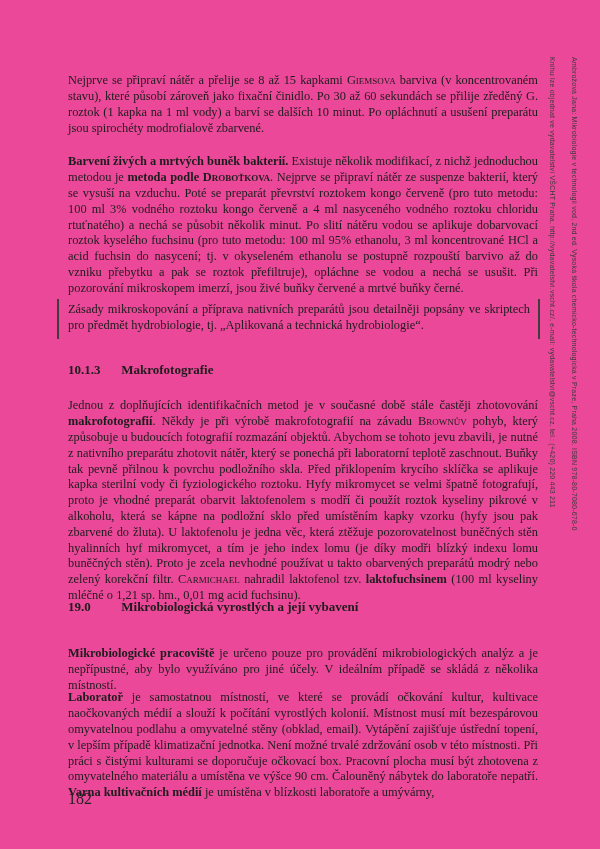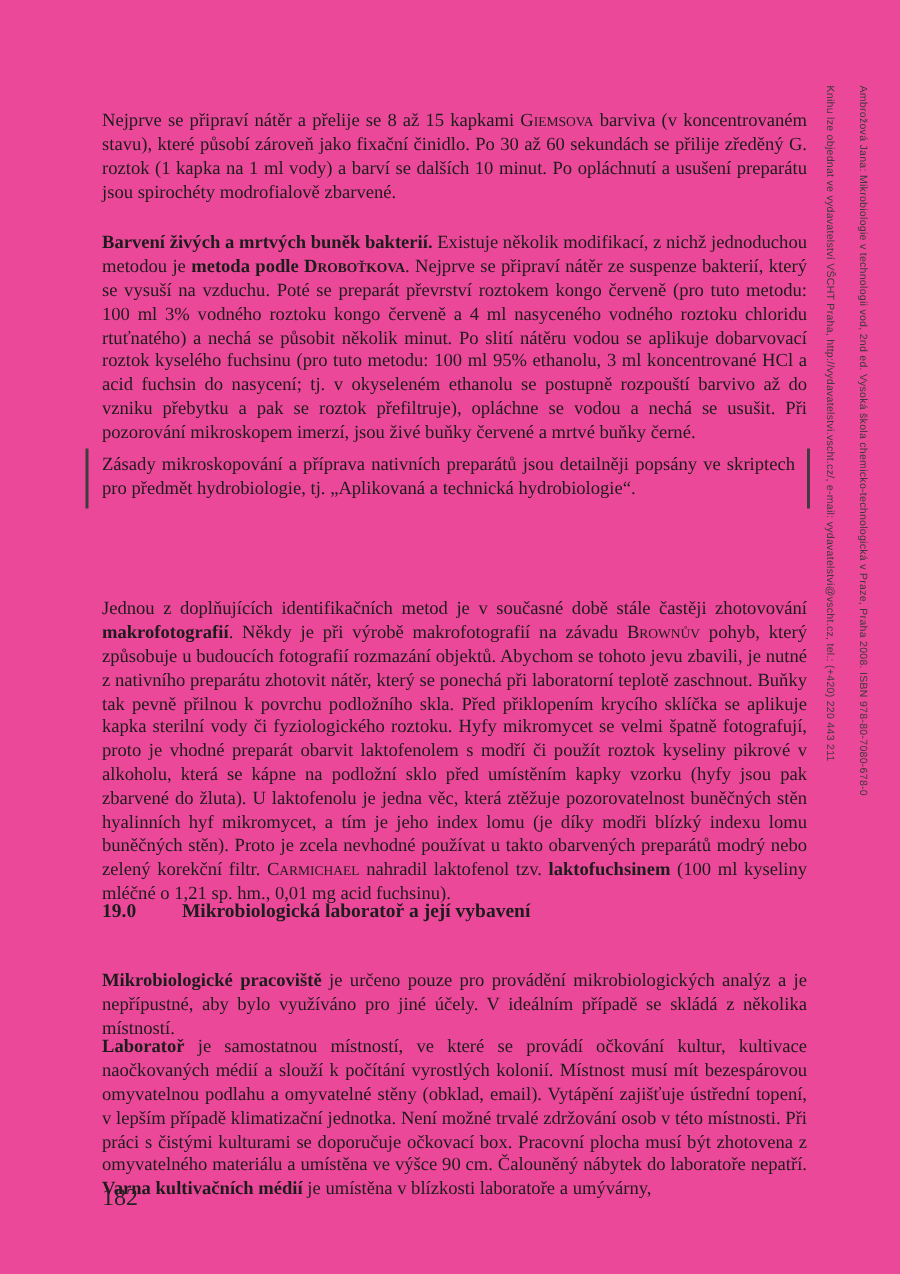--- a/index.html
+++ b/index.html
@@ -48,26 +48,30 @@
 <div class="sheet">
 
   <p class="block" style="top:61px;"><span>Nejprve se připraví nátěr a přelije se 8 až 15 kapkami </span><span class="sc">Giemsova</span><span> barviva (v koncentrovaném stavu), které působí zároveň jako fixační činidlo. Po 30 až 60 sekundách se přilije zředěný G. roztok (1 kapka na 1 ml vody) a barví se dalších 10 minut. Po opláchnutí a usušení preparátu jsou spirochéty modrofialově zbarvené.</span></p>
 
   <p class="block" style="top:142px;"><span class="b">Barvení živých a mrtvých buněk bakterií.</span><span> Existuje několik modifikací, z nichž jednoduchou metodou je </span><span class="b">metoda podle </span><span class="b sc">Droboťkova</span><span>. Nejprve se připraví nátěr ze suspenze bakterií, který se vysuší na vzduchu. Poté se preparát převrství roztokem kongo červeně (pro tuto metodu: 100 ml 3% vodného roztoku kongo červeně a 4 ml nasyceného vodného roztoku chloridu rtuťnatého) a nechá se působit několik minut. Po slití nátěru vodou se aplikuje dobarvovací roztok kyselého fuchsinu (pro tuto metodu: 100 ml 95% ethanolu, 3 ml koncentrované HCl a acid fuchsin do nasycení; tj. v okyseleném ethanolu se postupně rozpouští barvivo až do vzniku přebytku a pak se roztok přefiltruje), opláchne se vodou a nechá se usušit. Při pozorování mikroskopem imerzí, jsou živé buňky červené a mrtvé buňky černé.</span></p>
 
   <div class="note-box" style="top:299px;">
     <span><span>Zásady mikroskopování a příprava nativních preparátů jsou detailněji popsány ve skriptech pro předmět hydrobiologie, tj. „Aplikovaná a technická hydrobiologie“.</span></span>
   </div>
 
+  <div class="heading" style="top:362px;">
+    <span class="hnum">10.1.3</span>
+    <span class="htitle">Makrofotografie</span>
+  </div>
 
   <p class="block" style="top:386px;"><span>Jednou z doplňujících identifikačních metod je v současné době stále častěji zhotovování </span><span class="b">makrofotografií</span><span>. Někdy je při výrobě makrofotografií na závadu </span><span class="sc">Brownův</span><span> pohyb, který způsobuje u budoucích fotografií rozmazání objektů. Abychom se tohoto jevu zbavili, je nutné z nativního preparátu zhotovit nátěr, který se ponechá při laboratorní teplotě zaschnout. Buňky tak pevně přilnou k povrchu podložního skla. Před přiklopením krycího sklíčka se aplikuje kapka sterilní vody či fyziologického roztoku. Hyfy mikromycet se velmi špatně fotografují, proto je vhodné preparát obarvit laktofenolem s modří či použít roztok kyseliny pikrové v alkoholu, která se kápne na podložní sklo před umístěním kapky vzorku (hyfy jsou pak zbarvené do žluta). U laktofenolu je jedna věc, která ztěžuje pozorovatelnost buněčných stěn hyalinních hyf mikromycet, a tím je jeho index lomu (je díky modři blízký indexu lomu buněčných stěn). Proto je zcela nevhodné používat u takto obarvených preparátů modrý nebo zelený korekční filtr. </span><span class="sc">Carmichael</span><span> nahradil laktofenol tzv. </span><span class="b">laktofuchsinem</span><span> (100 ml kyseliny mléčné o 1,21 sp. hm., 0,01 mg acid fuchsinu).</span></p>
 
   <div class="heading" style="top:599px;">
     <span class="hnum">19.0</span>
-    <span class="htitle">Mikrobiologická laboratoř a její vybavení</span>
+    <span class="htitle">Mikrobiologická vyrostlých a její vybavení</span>
   </div>
 
   <p class="block" style="top:634px;"><span class="b">Mikrobiologické pracoviště</span><span> je určeno pouze pro provádění mikrobiologických analýz a je nepřípustné, aby bylo využíváno pro jiné účely. V ideálním případě se skládá z několika místností.</span></p>
 
   <p class="block" style="top:678px;"><span class="b">Laboratoř</span><span> je samostatnou místností, ve které se provádí očkování kultur, kultivace naočkovaných médií a slouží k počítání vyrostlých kolonií. Místnost musí mít bezespárovou omyvatelnou podlahu a omyvatelné stěny (obklad, email). Vytápění zajišťuje ústřední topení, v lepším případě klimatizační jednotka. Není možné trvalé zdržování osob v této místnosti. Při práci s čistými kulturami se doporučuje očkovací box. Pracovní plocha musí být zhotovena z omyvatelného materiálu a umístěna ve výšce 90 cm. Čalouněný nábytek do laboratoře nepatří. </span><span class="b">Varna kultivačních médií</span><span> je umístěna v blízkosti laboratoře a umývárny,</span></p>
 
   <div class="pagenum">182</div>
 
   <div class="citation-line citation-line1">Ambrožová Jana: Mikrobiologie v technologii vod, 2nd ed. Vysoká škola chemicko-technologická v Praze, Praha 2008. ISBN 978-80-7080-678-0</div>
   <div class="citation-line citation-line2">Knihu lze objednat ve vydavatelství VŠCHT Praha, http://vydavatelstvi.vscht.cz/, e-mail: vydavatelstvi@vscht.cz, tel.: (+420) 220 443 211</div>

